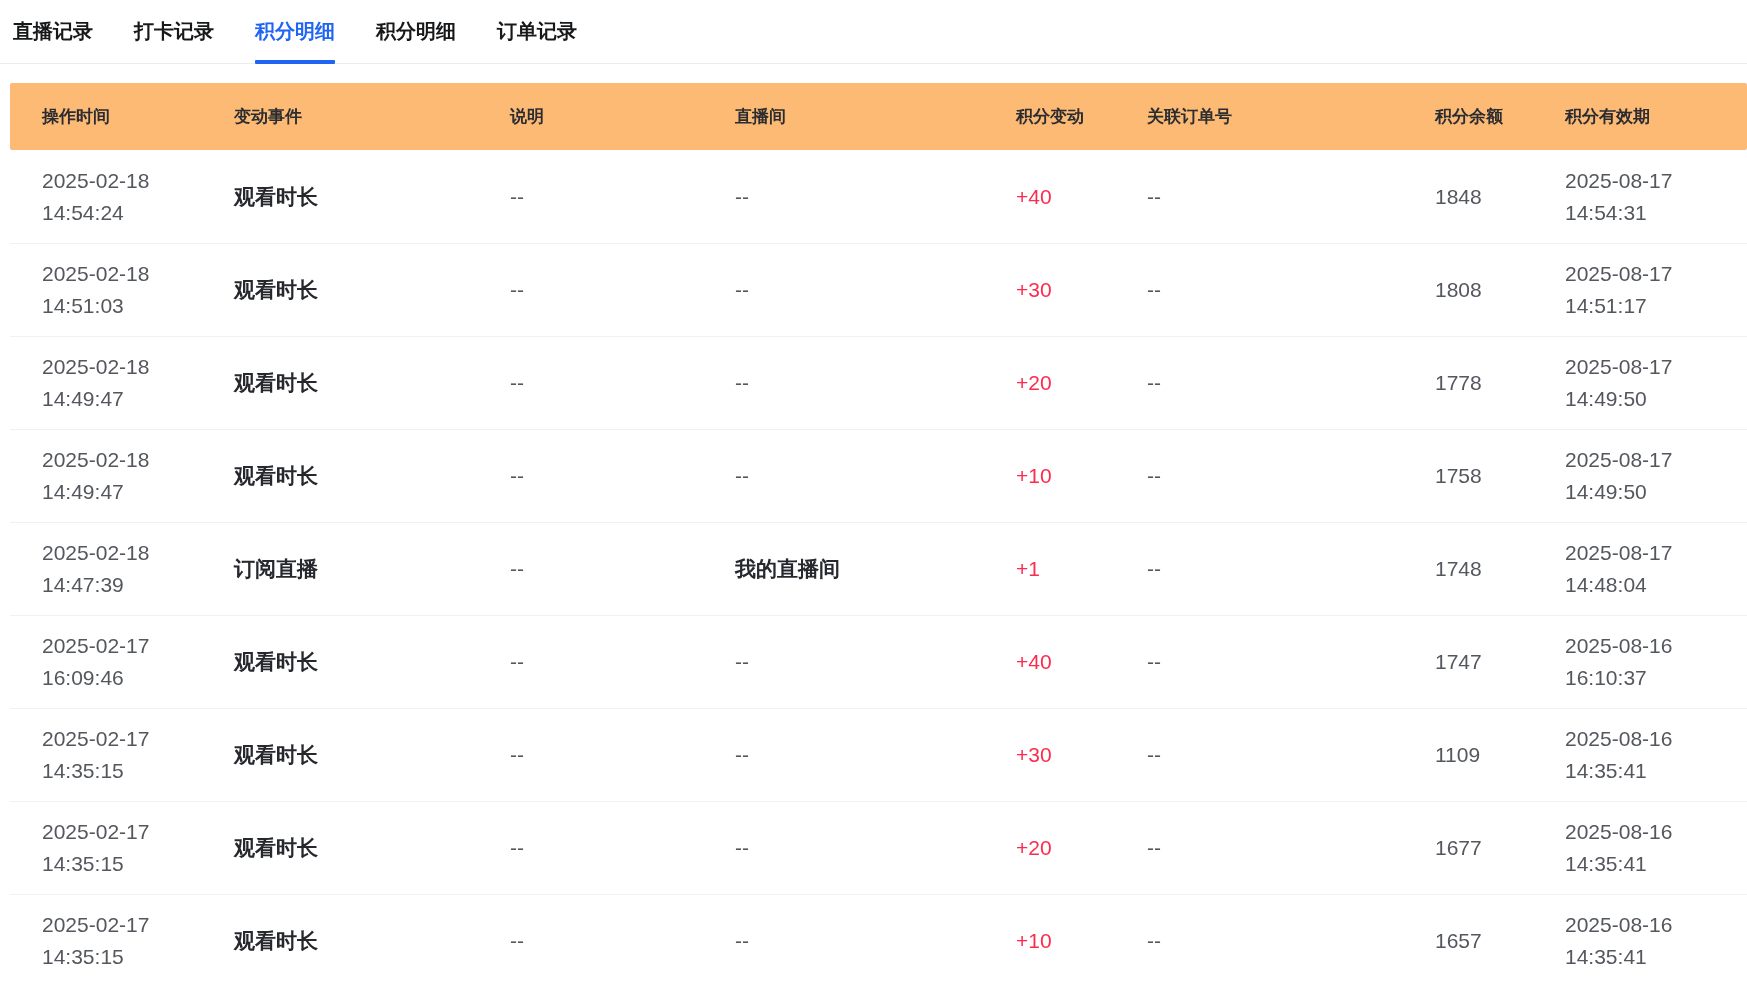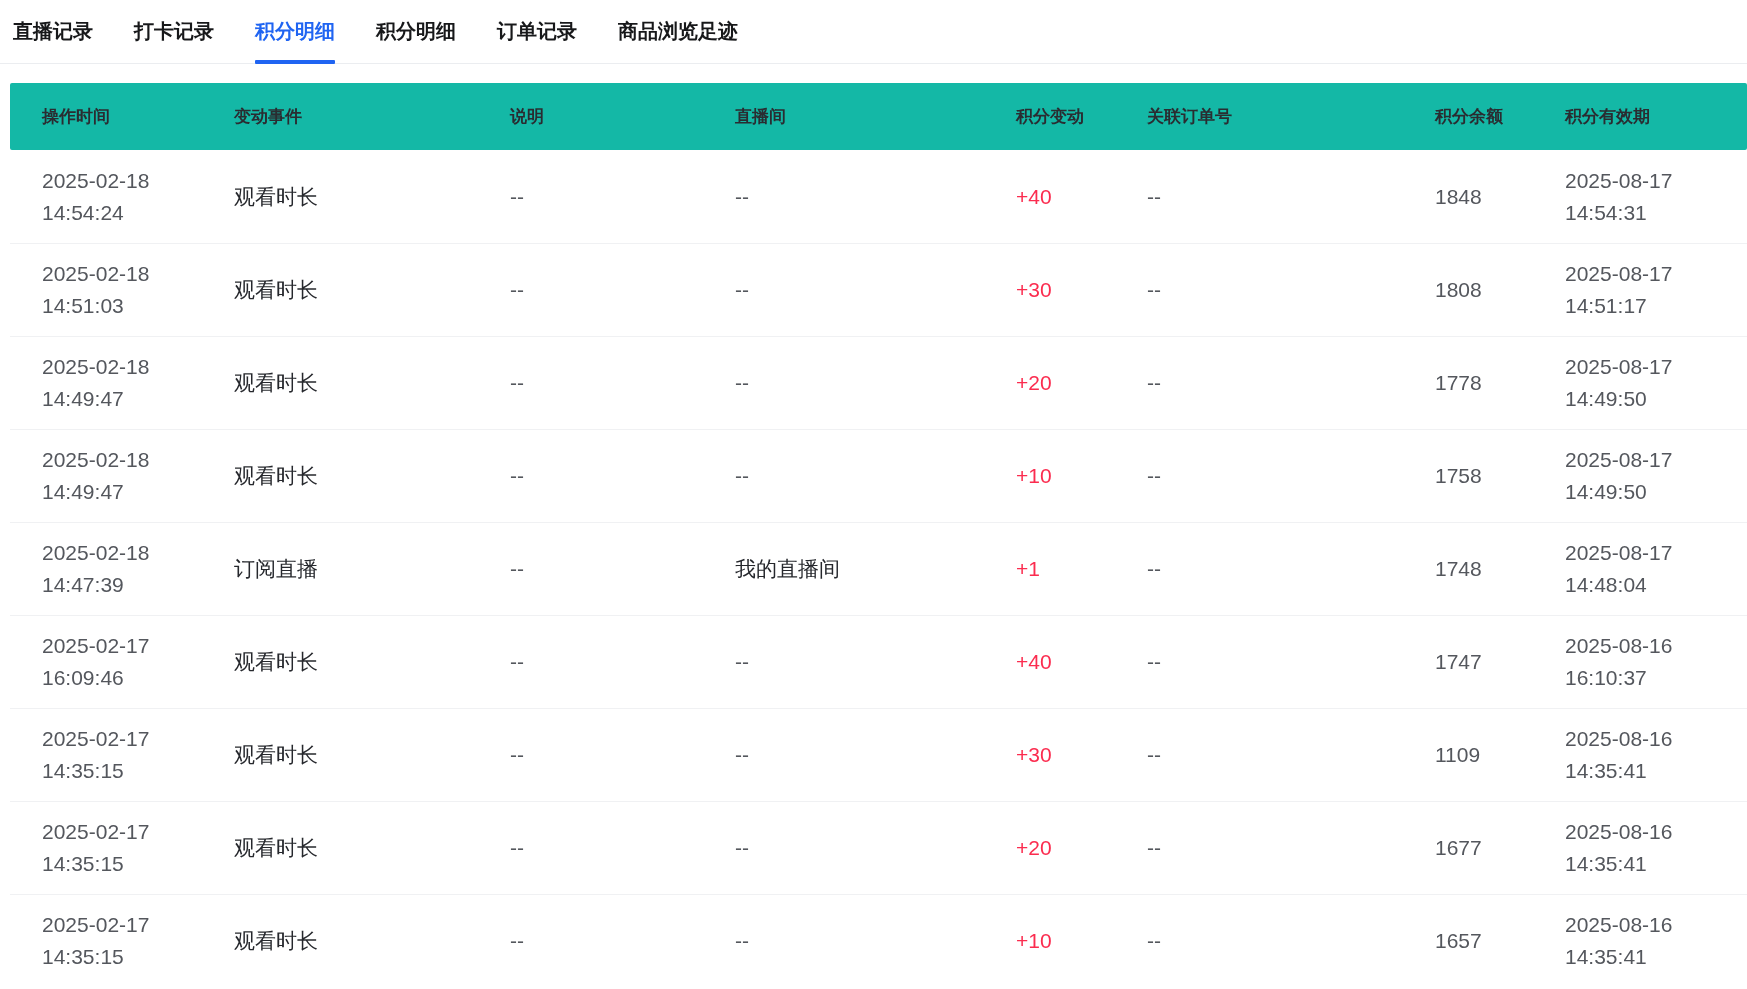--- a/index.html
+++ b/index.html
@@ -50,48 +50,47 @@
   }
   .thead, .trow {
     display: grid;
     grid-template-columns: 192px 276px 225px 281px 131px 288px 130px 182px;
     padding-left: 32px;
     align-items: center;
     box-sizing: border-box;
   }
   .thead {
     height: 67px;
-    background: #14b8a6;
+    background: #fdba74;
     border-radius: 2px;
     font-size: 17px;
     font-weight: 700;
     color: #2a2c31;
   }
   .trow {
     height: 93px;
     font-size: 21px;
     color: #54575d;
   }
   .trow + .trow { border-top: 1px solid #f0f1f3; }
 
   .two-line div { line-height: 32px; }
-  .strong { color: #26282d; font-weight: 400; }
+  .strong { color: #26282d; font-weight: 700; }
   .change { color: #fb2c4f; }
   .cell { white-space: nowrap; }
 </style>
 </head>
 <body>
 
 <div class="tabbar" id="tabbar">
     <div class="tab">直播记录</div>
     <div class="tab">打卡记录</div>
     <div class="tab active">积分明细</div>
     <div class="tab">积分明细</div>
     <div class="tab">订单记录</div>
-    <div class="tab">商品浏览足迹</div>
   </div>
 
 <div class="points-table">
   <div class="thead">
     <div class="cell">操作时间</div>
     <div class="cell">变动事件</div>
     <div class="cell">说明</div>
     <div class="cell">直播间</div>
     <div class="cell">积分变动</div>
     <div class="cell">关联订单号</div>

